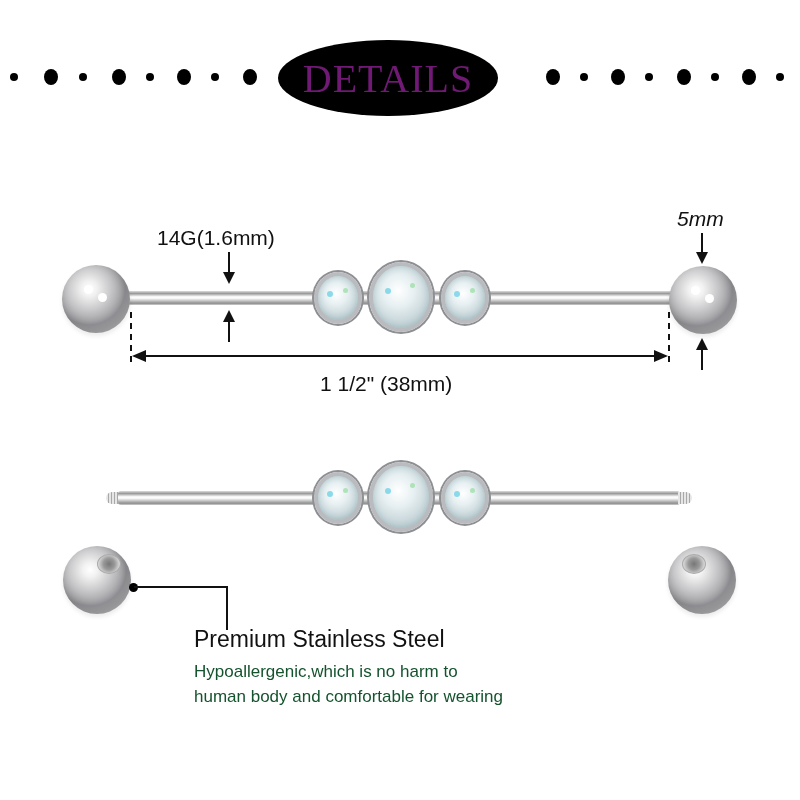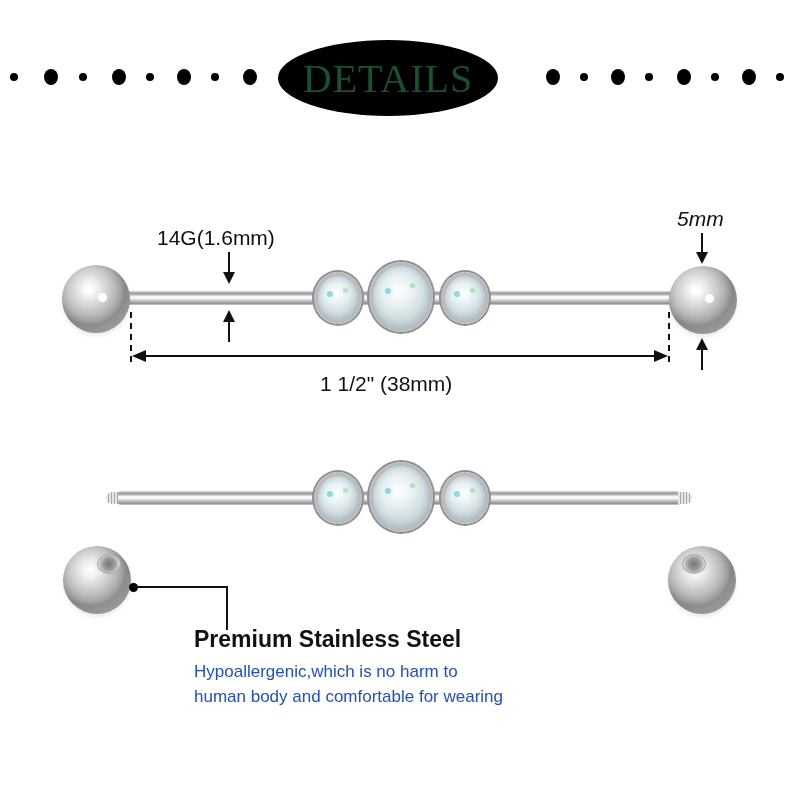--- a/index.html
+++ b/index.html
@@ -1,19 +1,19 @@
 <!DOCTYPE html>
 <html><head>
 <meta charset="utf-8">
 <style>
   html, body { margin:0; padding:0; background:#ffffff; }
   body { width:800px; height:800px; position:relative; overflow:hidden; font-family:"Liberation Sans", sans-serif; color:#111; }
   .dot { position:absolute; background:#000; border-radius:50%; }
   .pill { position:absolute; left:278px; top:40px; width:220px; height:76px; background:#000; border-radius:50%; }
-  .pill-text { position:absolute; left:278px; top:40px; width:220px; height:76px; display:flex; align-items:center; justify-content:center; color:#14532d; font-family:"Liberation Serif", serif; font-size:40px; letter-spacing:1px; }
+  .pill-text { position:absolute; left:278px; top:40px; width:220px; height:76px; display:flex; align-items:center; justify-content:center; color:#701a75; font-family:"Liberation Serif", serif; font-size:40px; letter-spacing:1px; }
   .label { position:absolute; font-size:21px; color:#111; white-space:nowrap; }
   .ball { position:absolute; border-radius:50%;
     background: radial-gradient(circle at 40% 35%, #ffffff 0%, #f2f2f2 12%, #c9c9cb 35%, #9a9a9e 60%, #d8d8da 80%, #eeeeee 100%);
     box-shadow: inset -4px -6px 10px rgba(0,0,0,0.25), 0 3px 4px rgba(0,0,0,0.08);
   }
   .ball .hl { position:absolute; width:9px; height:9px; background:#fff; border-radius:50%; }
   .ball .thread { position:absolute; border-radius:50%; background: radial-gradient(circle, #777 0%, #999 40%, #cfcfcf 70%, #e8e8e8 100%); border:1px solid #aaa; }
   .bar { position:absolute; height:14px; border-radius:3px;
     background: linear-gradient(to bottom, #dcdcdc 0%, #9a9a9a 18%, #f7f7f7 40%, #ffffff 50%, #c4c4c4 70%, #8f8f8f 88%, #d0d0d0 100%);
   }
@@ -26,22 +26,22 @@
   .thread-end { position:absolute; width:14px; height:12px; border-radius:0 6px 6px 0;
     background: repeating-linear-gradient(to right, #e6e6e6 0 2px, #a8a8a8 2px 3px);
   }
   .dash-v { position:absolute; width:0; border-left:2px dashed #111; }
   .line-h { position:absolute; height:2px; background:#111; }
   .line-v { position:absolute; width:2px; background:#111; }
   .arrow-down { position:absolute; width:0; height:0; border-left:6px solid transparent; border-right:6px solid transparent; border-top:12px solid #111; }
   .arrow-up { position:absolute; width:0; height:0; border-left:6px solid transparent; border-right:6px solid transparent; border-bottom:12px solid #111; }
   .arrow-left { position:absolute; width:0; height:0; border-top:6px solid transparent; border-bottom:6px solid transparent; border-right:14px solid #111; }
   .arrow-right { position:absolute; width:0; height:0; border-top:6px solid transparent; border-bottom:6px solid transparent; border-left:14px solid #111; }
-  .title { position:absolute; left:194px; top:626px; font-size:23px; font-weight:bold; color:#111; }
-  .desc { position:absolute; left:194px; font-size:17px; color:#1d4ed8; }
+  .title { position:absolute; left:194px; top:626px; font-size:23px; font-weight:normal; color:#111; }
+  .desc { position:absolute; left:194px; font-size:17px; color:#14532d; }
 </style>
 </head>
 <body>
 
 <div>
   <div class="dot" style="left:10px;top:73px;width:8px;height:8px;"></div>
   <div class="dot" style="left:44px;top:69px;width:14px;height:16px;"></div>
   <div class="dot" style="left:79px;top:73px;width:8px;height:8px;"></div>
   <div class="dot" style="left:112px;top:69px;width:14px;height:16px;"></div>
   <div class="dot" style="left:146px;top:73px;width:8px;height:8px;"></div>

